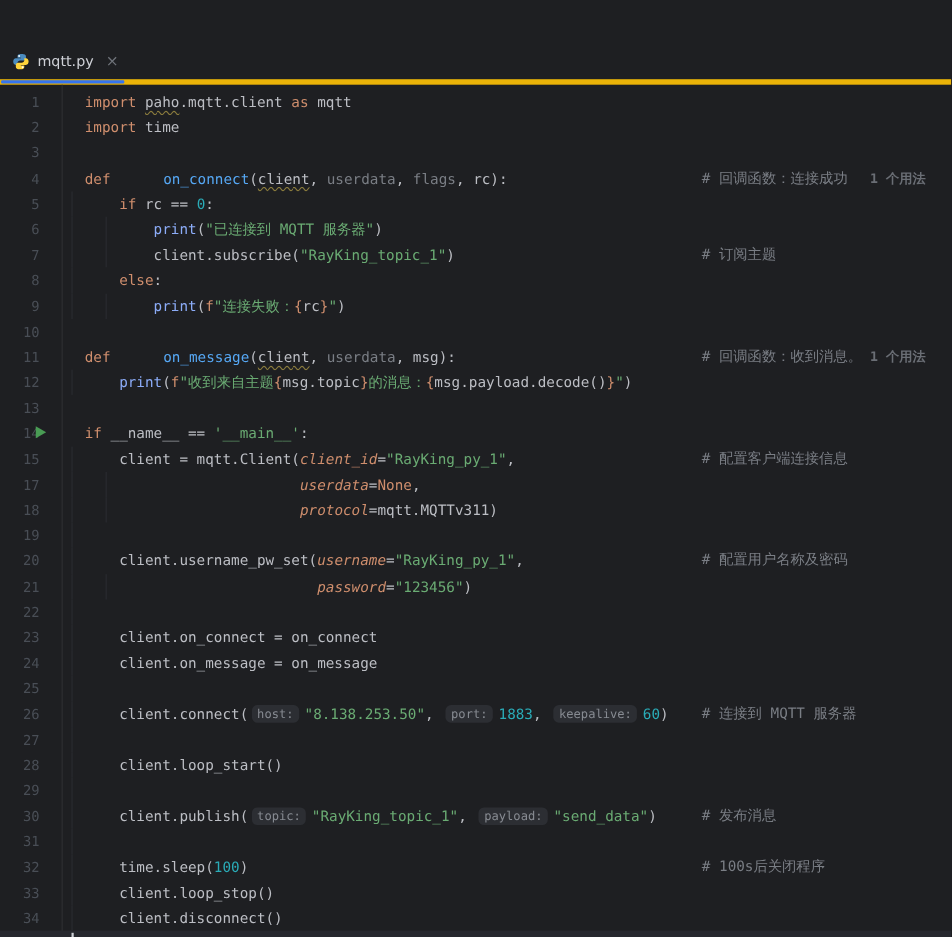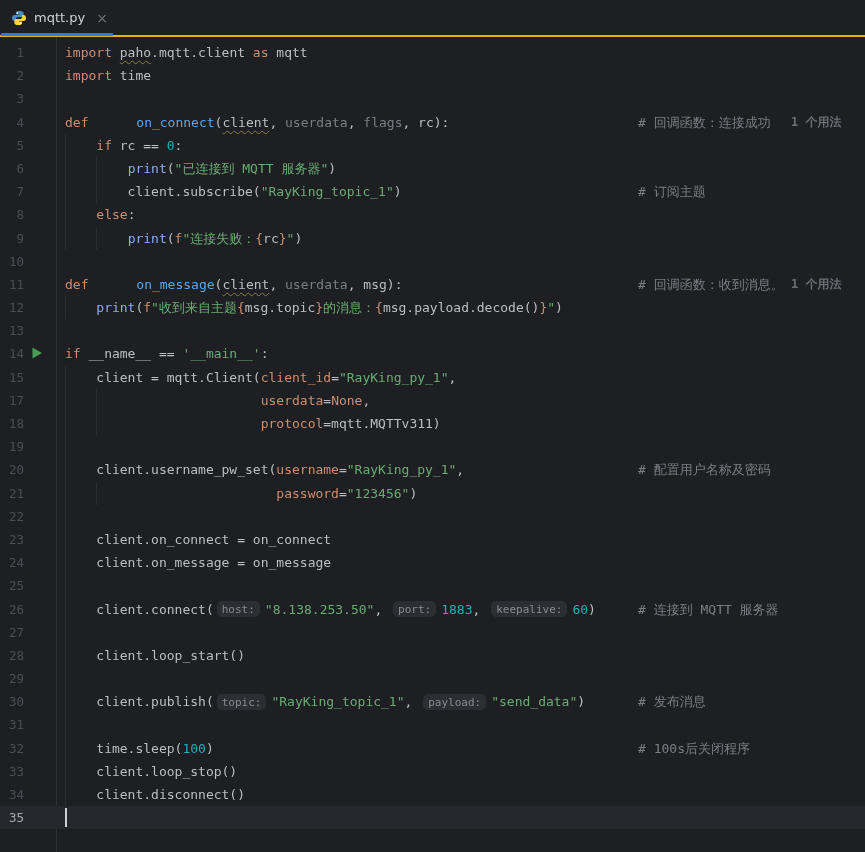--- a/index.html
+++ b/index.html
@@ -4,40 +4,40 @@
 <style>
   html,body{margin:0;padding:0;background:#1E1F22;}
   .window{
     position:relative;width:865px;height:852px;overflow:hidden;
     background:var(--bg);font-family:"DejaVu Sans Mono",monospace;
     font-size:13px;color:var(--fg);
   }
   
   .tabbar{
     position:relative;height:37px;background:var(--bg);
-    border-bottom:2px solid #eab308;box-sizing:border-box;
-    display:flex;align-items:stretch;
+    border-bottom:5px solid #eab308;box-sizing:border-box;
+    display:flex;align-items:stretch;margin-top:40px;
   }
   .tab{
     position:relative;display:flex;align-items:center;gap:7px;
     padding:0 12px 0 11px;min-width:113px;box-sizing:border-box;cursor:default;
     font-family:"DejaVu Sans",sans-serif;font-size:13px;color:#CED0D6;
   }
   .pyicon{width:16px;height:16px;display:inline-flex;}
   .tablabel{white-space:nowrap;}
   .tabclose{color:#6F737A;font-size:14px;margin-left:4px;line-height:1;}
   .tab-underline{
     position:absolute;left:1px;top:33px;width:112px;height:3px;
     background:var(--accent);border-radius:1px;
   }
   
   .editor{position:relative;height:815px;padding-top:4px;box-sizing:border-box;}
   .gutter-sep{position:absolute;left:56px;top:0;bottom:0;width:1px;background:var(--gutterline);}
   .line{
-    position:relative;height:23.2px;line-height:23.2px;white-space:pre;
+    position:relative;height:23.2px;line-height:23.2px;white-space:pre;padding-left:12px;
   }
   .line.current{background:var(--caretrow);}
   .lnum{
     display:inline-block;width:24px;margin-right:41px;text-align:right;
     color:var(--lnum);font-size:12.5px;
   }
   .line.current .lnum{color:var(--lnumcur);}
   .lcode{position:relative;}
   .lcmt{position:absolute;left:638px;top:0;color:var(--cmt);}
   .lvision{position:absolute;left:791px;top:0;color:#6A6E75;font-size:12px;font-weight:bold;}
@@ -45,21 +45,21 @@
   .runbtn{position:absolute;left:30px;top:4px;width:14px;height:14px;display:inline-flex;}
   .caret{position:absolute;left:65px;top:2px;width:1.5px;height:19px;background:#CED0D6;}
   
   .tk-d   {color:var(--fg);}
   .tk-kw  {color:var(--kw);}
   .tk-fn  {color:var(--fn);margin-left:40px;}
   .tk-bi  {color:var(--bi);}
   .tk-st  {color:var(--st);}
   .tk-num {color:var(--num);}
   .tk-gy  {color:var(--gy);}
-  .tk-na  {color:var(--na);}
+  .tk-na  {color:var(--na);font-style:italic;}
   .tk-br  {color:var(--kw);}
   .tk-warn{
     color:var(--fg);
     text-decoration:underline wavy var(--warn);
     text-decoration-thickness:1px;text-underline-offset:3px;
   }
   .tk-hint{
     background:var(--hintbg);color:var(--hintfg);
     font-size:11px;border-radius:5px;padding:1.5px 5px;
     margin:0 5px 0 3px;vertical-align:1px;
@@ -97,21 +97,21 @@
         <div class="line"><i class="guide" style="left: 65px;"></i><i class="guide" style="left: 96.2px;"></i><span class="lnum">7</span><span class="lcode"><span class="tk-d">        client.subscribe(</span><span class="tk-st">"RayKing_topic_1"</span><span class="tk-d">)</span></span><span class="lcmt"># 订阅主题</span></div>
         <div class="line"><i class="guide" style="left: 65px;"></i><span class="lnum">8</span><span class="lcode"><span class="tk-d">    </span><span class="tk-kw">else</span><span class="tk-d">:</span></span></div>
         <div class="line"><i class="guide" style="left: 65px;"></i><i class="guide" style="left: 96.2px;"></i><span class="lnum">9</span><span class="lcode"><span class="tk-d">        </span><span class="tk-bi">print</span><span class="tk-d">(</span><span class="tk-kw">f</span><span class="tk-st">"连接失败：</span><span class="tk-br">{</span><span class="tk-d">rc</span><span class="tk-br">}</span><span class="tk-st">"</span><span class="tk-d">)</span></span></div>
         <div class="line"><span class="lnum">10</span><span class="lcode"></span></div>
         <div class="line"><span class="lnum">11</span><span class="lcode"><span class="tk-kw">def</span><span class="tk-d"> </span><span class="tk-fn">on_message</span><span class="tk-d">(</span><span class="tk-warn">client</span><span class="tk-d">, </span><span class="tk-gy">userdata</span><span class="tk-d">, msg):</span></span><span class="lcmt"># 回调函数：收到消息。</span><span class="lvision">1 个用法</span></div>
         <div class="line"><i class="guide" style="left: 65px;"></i><span class="lnum">12</span><span class="lcode"><span class="tk-d">    </span><span class="tk-bi">print</span><span class="tk-d">(</span><span class="tk-kw">f</span><span class="tk-st">"收到来自主题</span><span class="tk-br">{</span><span class="tk-d">msg.topic</span><span class="tk-br">}</span><span class="tk-st">的消息：</span><span class="tk-br">{</span><span class="tk-d">msg.payload.decode()</span><span class="tk-br">}</span><span class="tk-st">"</span><span class="tk-d">)</span></span></div>
         <div class="line"><span class="lnum">13</span><span class="lcode"></span></div>
         <div class="line"><span class="lnum">14</span><span class="runbtn"><svg viewBox="0 0 14 14" width="14" height="14">
               <path d="M2.5 1.5 L12 7 L2.5 12.5 Z" fill="#499C54"></path>
             </svg></span><span class="lcode"><span class="tk-kw">if</span><span class="tk-d"> __name__ == </span><span class="tk-st">'__main__'</span><span class="tk-d">:</span></span></div>
-        <div class="line"><i class="guide" style="left: 65px;"></i><span class="lnum">15</span><span class="lcode"><span class="tk-d">    client = mqtt.Client(</span><span class="tk-na">client_id</span><span class="tk-d">=</span><span class="tk-st">"RayKing_py_1"</span><span class="tk-d">,</span></span></div>
+        <div class="line"><i class="guide" style="left: 65px;"></i><span class="lnum">15</span><span class="lcode"><span class="tk-d">    client = mqtt.Client(</span><span class="tk-na">client_id</span><span class="tk-d">=</span><span class="tk-st">"RayKing_py_1"</span><span class="tk-d">,</span></span><span class="lcmt"># 配置客户端连接信息</span></div>
         <div class="line"><i class="guide" style="left: 65px;"></i><i class="guide" style="left: 96.2px;"></i><span class="lnum">17</span><span class="lcode"><span class="tk-d">                         </span><span class="tk-na">userdata</span><span class="tk-d">=</span><span class="tk-kw">None</span><span class="tk-d">,</span></span></div>
         <div class="line"><i class="guide" style="left: 65px;"></i><i class="guide" style="left: 96.2px;"></i><span class="lnum">18</span><span class="lcode"><span class="tk-d">                         </span><span class="tk-na">protocol</span><span class="tk-d">=mqtt.MQTTv311)</span></span></div>
         <div class="line"><i class="guide" style="left: 65px;"></i><span class="lnum">19</span><span class="lcode"></span></div>
         <div class="line"><i class="guide" style="left: 65px;"></i><span class="lnum">20</span><span class="lcode"><span class="tk-d">    client.username_pw_set(</span><span class="tk-na">username</span><span class="tk-d">=</span><span class="tk-st">"RayKing_py_1"</span><span class="tk-d">,</span></span><span class="lcmt"># 配置用户名称及密码</span></div>
         <div class="line"><i class="guide" style="left: 65px;"></i><i class="guide" style="left: 96.2px;"></i><span class="lnum">21</span><span class="lcode"><span class="tk-d">                           </span><span class="tk-na">password</span><span class="tk-d">=</span><span class="tk-st">"123456"</span><span class="tk-d">)</span></span></div>
         <div class="line"><i class="guide" style="left: 65px;"></i><span class="lnum">22</span><span class="lcode"></span></div>
         <div class="line"><i class="guide" style="left: 65px;"></i><span class="lnum">23</span><span class="lcode"><span class="tk-d">    client.on_connect = on_connect</span></span></div>
         <div class="line"><i class="guide" style="left: 65px;"></i><span class="lnum">24</span><span class="lcode"><span class="tk-d">    client.on_message = on_message</span></span></div>
         <div class="line"><i class="guide" style="left: 65px;"></i><span class="lnum">25</span><span class="lcode"></span></div>
         <div class="line"><i class="guide" style="left: 65px;"></i><span class="lnum">26</span><span class="lcode"><span class="tk-d">    client.connect(</span><span class="tk-hint">host:</span><span class="tk-st">"8.138.253.50"</span><span class="tk-d">, </span><span class="tk-hint">port:</span><span class="tk-num">1883</span><span class="tk-d">, </span><span class="tk-hint">keepalive:</span><span class="tk-num">60</span><span class="tk-d">)</span></span><span class="lcmt"># 连接到 MQTT 服务器</span></div>

